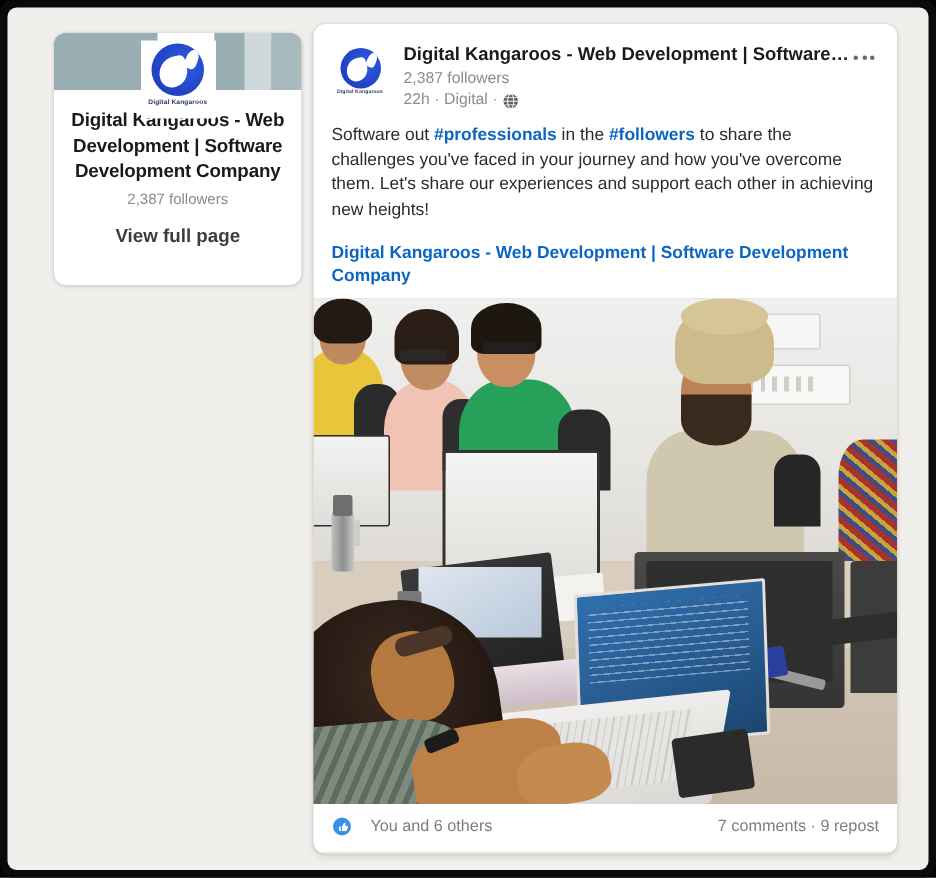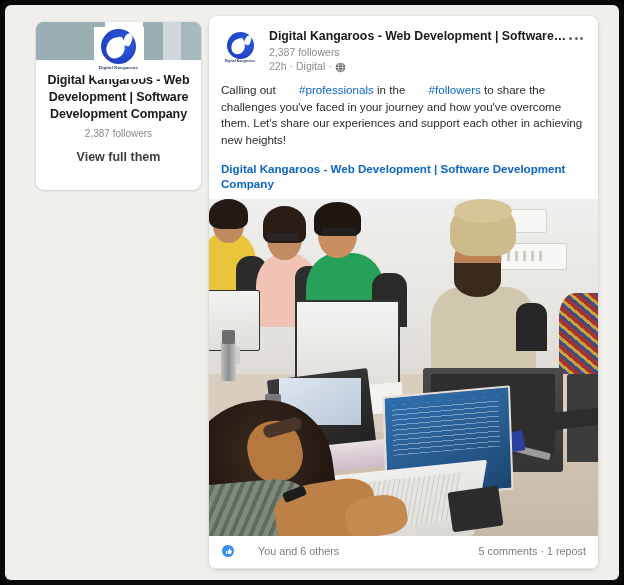--- a/index.html
+++ b/index.html
@@ -226,23 +226,22 @@
   #post-body {
     padding: 9px 12px 0 12px;
   }
   #post-text {
     font-size: 11.6px;
     line-height: 16.5px;
     color: #2b2b2b;
   }
   .hashtag {
     color: #0a66c2;
-    font-weight: normal;
-    cursor: pointer;
-    margin-left: 20px;
+    font-weight: bold;
+    cursor: pointer;
   }
   #post-link {
     display: block;
     margin-top: 13px;
     margin-bottom: 8px;
     font-size: 11.6px;
     line-height: 15px;
     font-weight: bold;
     color: #0a66c2;
     cursor: pointer;
@@ -389,21 +388,21 @@
     padding: 8px 12px 10px 12px;
     display: flex;
     align-items: center;
     justify-content: space-between;
     border-bottom: 1px solid #e6e4e1;
     background: #fff;
   }
   #reactions {
     display: flex;
     align-items: center;
-    gap: 23px;
+    gap: 12px;
     cursor: pointer;
   }
   .like-badge {
     width: 14px; height: 14px;
     border-radius: 50%;
     background: #378fe9;
     border: 1px solid #fff;
     display: flex;
     align-items: center;
     justify-content: center;
@@ -436,21 +435,21 @@
 
         <div id="company-logo">
           <div class="kangaroo-mark"></div>
           <div class="logo-wordmark">Digital Kangaroos</div>
         </div>
       </div>
 
       <div id="company-body">
         <div id="company-name">Digital Kangaroos - Web Development | Software Development Company</div>
         <div id="company-followers">2,387 followers</div>
-        <div id="view-full-page">View full them</div>
+        <div id="view-full-page">View full page</div>
       </div>
     </div>
 
     <div id="post-card">
 
       <div id="post-header">
         <div id="post-avatar">
           <div class="kangaroo-mark"></div>
           <div class="logo-wordmark">Digital Kangaroos</div>
         </div>
@@ -475,21 +474,21 @@
         </div>
 
         <div id="post-more">
           <i></i>
           <i></i>
           <i></i>
         </div>
       </div>
 
       <div id="post-body">
-        <div id="post-text"><span>Calling out </span><span class="hashtag">#professionals</span><span> in the </span><span class="hashtag">#followers</span><span> to share the challenges you've faced in your journey and how you've overcome them. Let's share our experiences and support each other in achieving new heights!</span></div>
+        <div id="post-text"><span>Software out </span><span class="hashtag">#professionals</span><span> in the </span><span class="hashtag">#followers</span><span> to share the challenges you've faced in your journey and how you've overcome them. Let's share our experiences and support each other in achieving new heights!</span></div>
         <a id="post-link">Digital Kangaroos - Web Development | Software Development Company</a>
       </div>
 
       <div id="post-photo">
         <div class="ph wall"></div>
         <div class="ph wall-panel-a"></div>
         <div class="ph wall-panel-b"></div>
         <div class="ph desk"></div>
         <div class="ph desk2"></div>
 
@@ -556,18 +555,18 @@
 
       <div id="post-footer">
         <div id="reactions">
           <span class="like-badge">
             <svg width="9" height="9" viewBox="0 0 16 16" aria-hidden="true">
               <path d="M4.3 7.1h1.5v5.4H4.3a.9.9 0 0 1-.9-.9V8a.9.9 0 0 1 .9-.9zM7 7.2l2.6-4.1c.3-.5 1-.6 1.4-.2.3.3.4.6.3 1l-.5 2.2h2.4c.7 0 1.2.7 1 1.3l-1.1 3.9c-.2.7-.8 1.2-1.5 1.2H7V7.2z" fill="#ffffff"></path>
             </svg>
           </span>
           <span id="reactions-text">You and 6 others</span>
         </div>
-        <div id="post-stats">5 comments · 1 repost</div>
+        <div id="post-stats">7 comments · 9 repost</div>
       </div>
 
     </div>
   </div>
 </div>
 
 </body></html>

